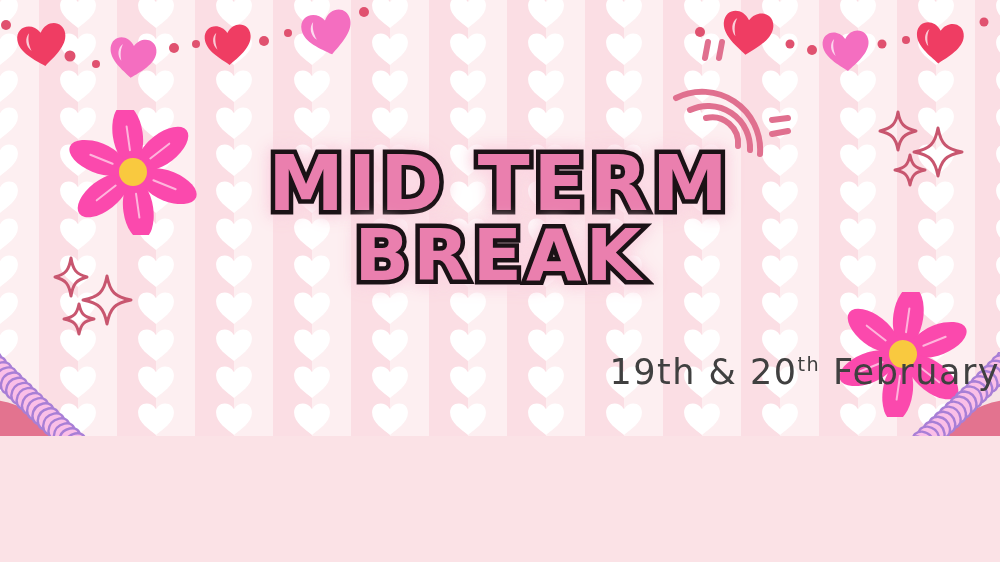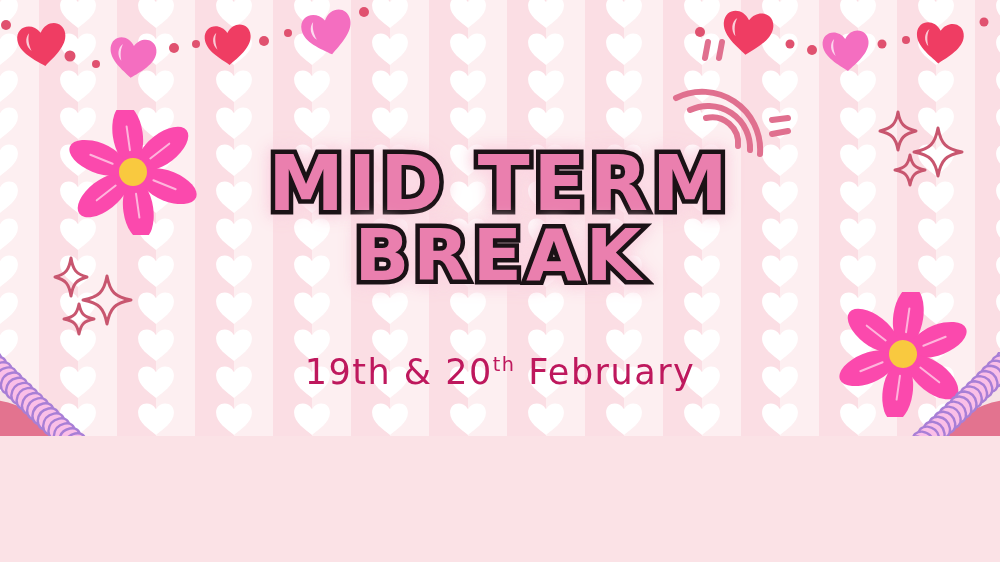--- a/index.html
+++ b/index.html
@@ -34,24 +34,24 @@
        0 0 0 #1b1216,
        5px 5px 0 rgba(27,18,22,0.0);
     filter:drop-shadow(0px 0px 7px #fbd6e2) drop-shadow(0px 0px 7px #fbd6e2);
     margin:0;
   }
   #title-line-1{font-size:76px;}
   #title-line-2{font-size:72px;}
 
   #subtitle{
     position:absolute;left:0;top:352px;width:1000px;
-    text-align:center;z-index:40;
+    text-align:right;z-index:40;
     font-family:"DejaVu Sans", sans-serif;
     font-size:35px;
-    color:#be185d;
+    color:#404040;
     letter-spacing:1.5px;
   }
   #subtitle .sup{font-size:0.55em;vertical-align:super;}
 </style>
 </head>
 <body>
 
 <div id="poster">
 
   <svg class="svglayer" width="1000" height="562" viewBox="0 0 1000 562">

